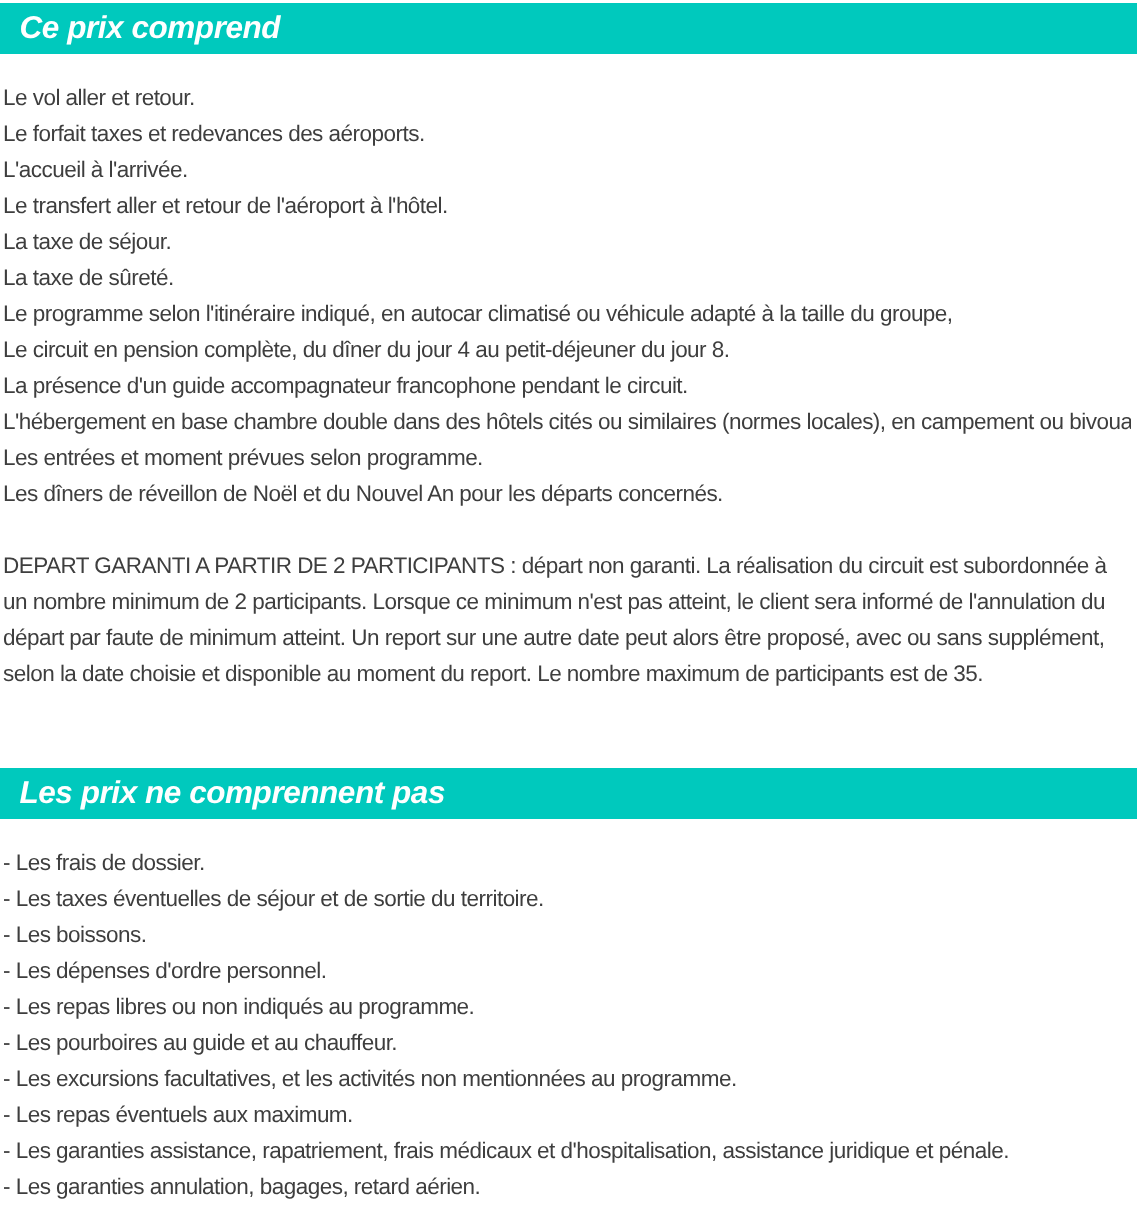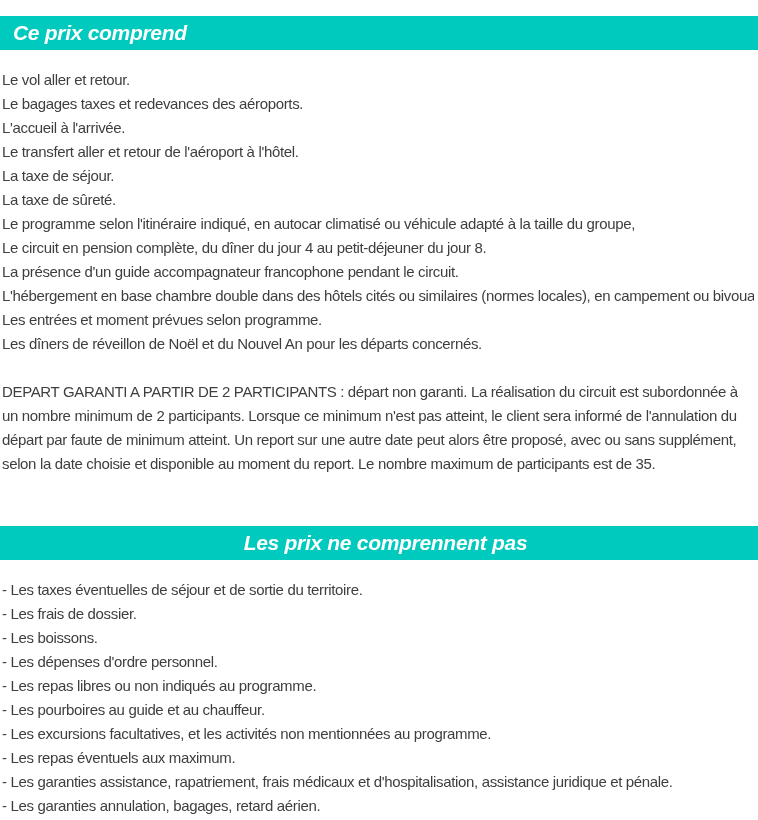--- a/index.html
+++ b/index.html
@@ -6,21 +6,21 @@
   * { box-sizing: border-box; }
   html, body { margin: 0; padding: 0; }
   body {
     width: 758px;
     height: 820px;
     background: #ffffff;
     overflow: hidden;
     font-family: "Liberation Sans", sans-serif;
   }
   .section-band {
-    margin-top: 16px;
+    margin-top: 2px;
     height: 34px;
     width: 758px;
     background: var(--accent);
     display: flex;
     align-items: center;
     padding-left: 13px;
   }
   .section-band .band-title {
     color: #ffffff;
     font-size: 21px;
@@ -41,54 +41,53 @@
     height: 24px;
     white-space: nowrap;
     overflow: hidden;
   }
   .line-spacer { height: 24px; }
   .notice-paragraph {
     line-height: 24px;
   }
   .band-second {
     margin-top: 50px;
-    justify-content: center;
   }
 </style>
 </head>
 <body>
 
 <div class="section-band">
   <span class="band-title">Ce prix comprend</span>
 </div>
 
 <div class="section-body">
   <div class="text-line">Le vol aller et retour.</div>
-  <div class="text-line">Le bagages taxes et redevances des aéroports.</div>
+  <div class="text-line">Le forfait taxes et redevances des aéroports.</div>
   <div class="text-line">L'accueil à l'arrivée.</div>
   <div class="text-line">Le transfert aller et retour de l'aéroport à l'hôtel.</div>
   <div class="text-line">La taxe de séjour.</div>
   <div class="text-line">La taxe de sûreté.</div>
   <div class="text-line">Le programme selon l'itinéraire indiqué, en autocar climatisé ou véhicule adapté à la taille du groupe,</div>
   <div class="text-line">Le circuit en pension complète, du dîner du jour 4 au petit-déjeuner du jour 8.</div>
   <div class="text-line">La présence d'un guide accompagnateur francophone pendant le circuit.</div>
   <div class="text-line">L'hébergement en base chambre double dans des hôtels cités ou similaires (normes locales), en campement ou bivouac.</div>
   <div class="text-line">Les entrées et moment prévues selon programme.</div>
   <div class="text-line">Les dîners de réveillon de Noël et du Nouvel An pour les départs concernés.</div>
   <div class="line-spacer"></div>
   <div class="notice-paragraph">DEPART GARANTI A PARTIR DE 2 PARTICIPANTS : départ non garanti. La réalisation du circuit est subordonnée à un nombre minimum de 2 participants. Lorsque ce minimum n'est pas atteint, le client sera informé de l'annulation du départ par faute de minimum atteint. Un report sur une autre date peut alors être proposé, avec ou sans supplément, selon la date choisie et disponible au moment du report. Le nombre maximum de participants est de 35.</div>
 </div>
 
 <div class="section-band band-second">
   <span class="band-title">Les prix ne comprennent pas</span>
 </div>
 
 <div class="section-body">
+  <div class="text-line">- Les frais de dossier.</div>
   <div class="text-line">- Les taxes éventuelles de séjour et de sortie du territoire.</div>
-  <div class="text-line">- Les frais de dossier.</div>
   <div class="text-line">- Les boissons.</div>
   <div class="text-line">- Les dépenses d'ordre personnel.</div>
   <div class="text-line">- Les repas libres ou non indiqués au programme.</div>
   <div class="text-line">- Les pourboires au guide et au chauffeur.</div>
   <div class="text-line">- Les excursions facultatives, et les activités non mentionnées au programme.</div>
   <div class="text-line">- Les repas éventuels aux maximum.</div>
   <div class="text-line">- Les garanties assistance, rapatriement, frais médicaux et d'hospitalisation, assistance juridique et pénale.</div>
   <div class="text-line">- Les garanties annulation, bagages, retard aérien.</div>
 </div>
 

